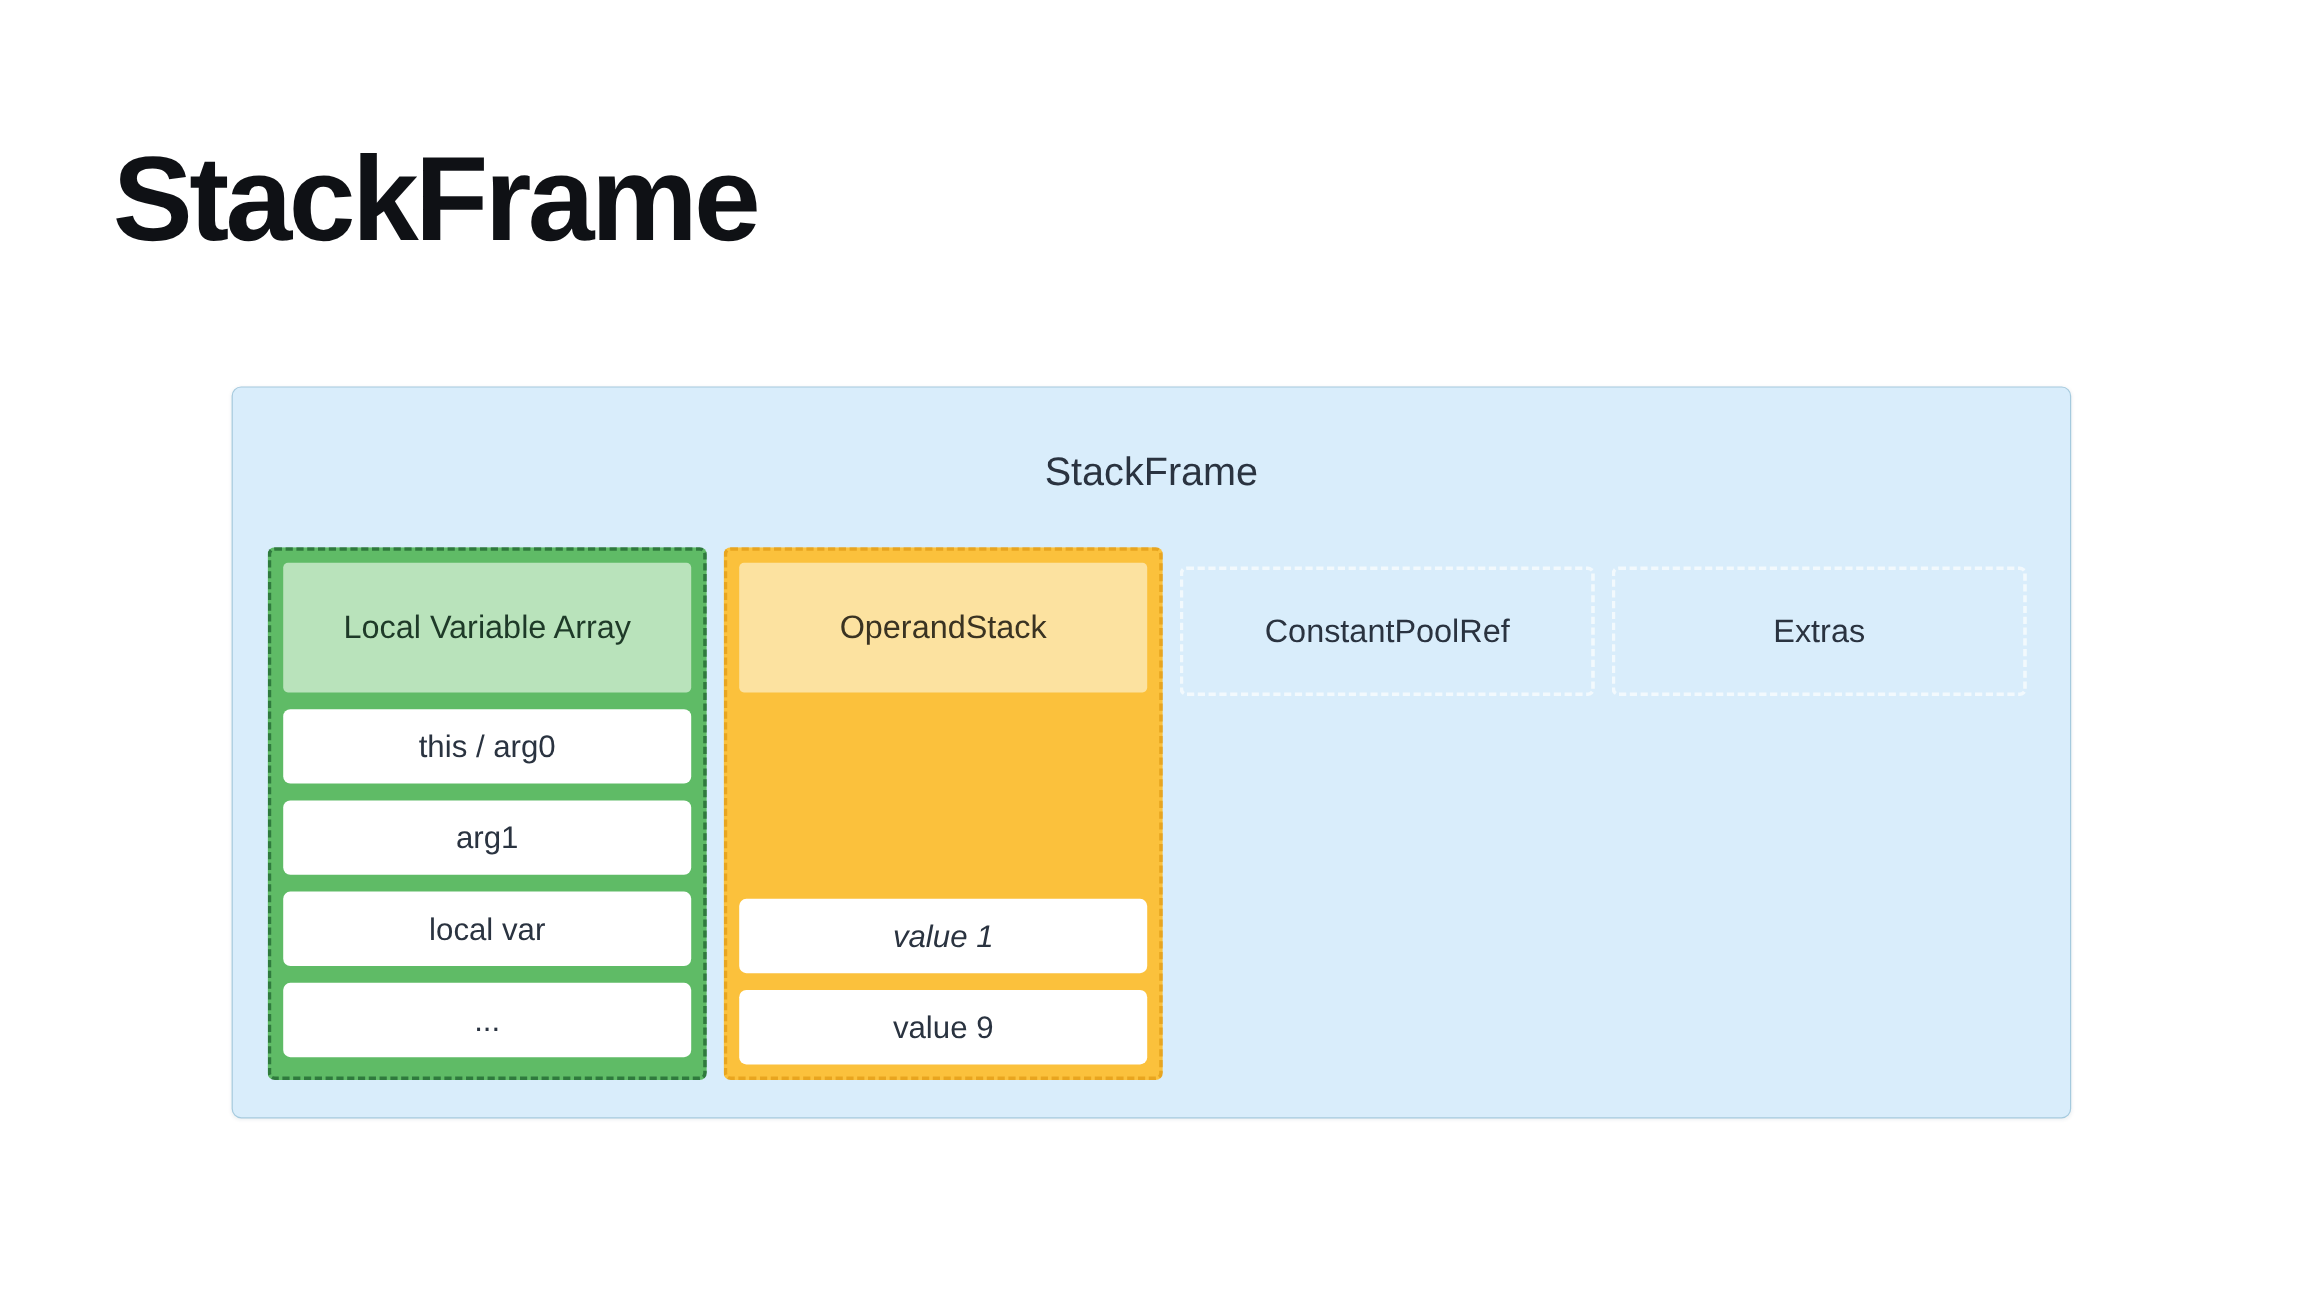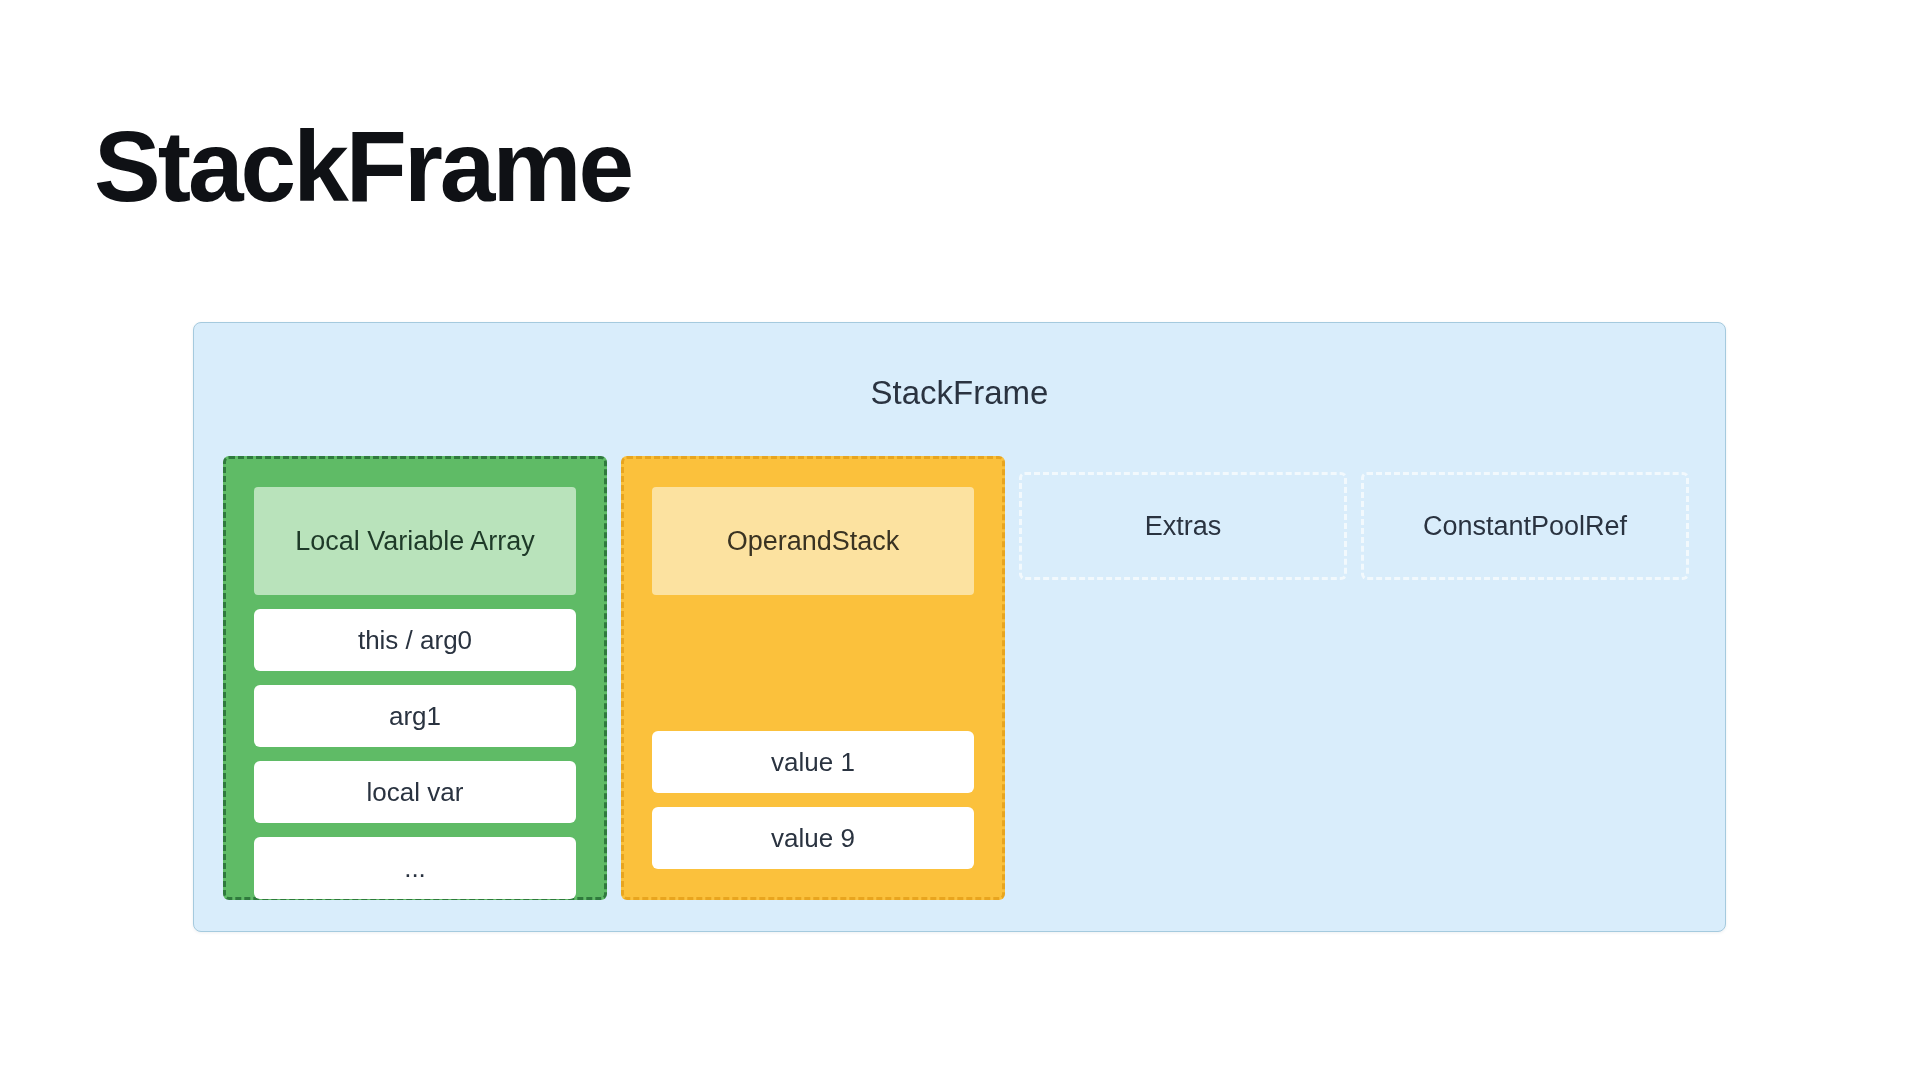--- a/index.html
+++ b/index.html
@@ -43,37 +43,37 @@
     margin-top:50px;text-align:center;
     font-size:33px;font-weight:500;color:var(--text);line-height:1.2;
   }
   .columns{
     position:absolute;left:29px;right:36px;top:133px;height:444px;
     display:flex;gap:14px;align-items:flex-start;
   }
   .col{
     flex:1 1 0;height:444px;
     border:3px dashed transparent;border-radius:6px;
-    padding:28px;display:flex;flex-direction:column;gap:14px;
+    padding:10px;display:flex;flex-direction:column;gap:14px;
   }
   .col.green{background:var(--green-fill);border-color:var(--green-border);}
   .col.amber{background:var(--amber-fill);border-color:var(--amber-border);}
   .col-header{
     flex:0 0 108px;border-radius:4px;
     display:flex;align-items:center;justify-content:center;
     font-size:27px;color:var(--text);
   }
   .col.green .col-header{background:var(--green-header);color:var(--green-header-text);}
   .col.amber .col-header{background:var(--amber-header);color:var(--amber-header-text);}
   .cell{
     flex:0 0 62px;background:var(--row-bg);border-radius:6px;
     display:flex;align-items:center;justify-content:center;
     font-size:26px;color:var(--text);
   }
-  .cell.push-down{margin-top:auto;}
+  .cell.push-down{margin-top:auto;font-style:italic;}
   .ghost{
     flex:1 1 0;height:108px;margin-top:16px;
     border:3px dashed var(--ghost-border);border-radius:6px;
     display:flex;align-items:center;justify-content:center;
     font-size:27px;color:var(--text);background:transparent;
   }
 </style>
 </head>
 <body>
 
@@ -93,21 +93,21 @@
       <div class="cell">...</div>
     </div>
 
     <div class="col amber">
       <div class="col-header">OperandStack</div>
       <div class="cell push-down">value 1</div>
       <div class="cell">value 9</div>
     </div>
 
     <div class="ghost">
-      <span>Extras</span>
+      <span>ConstantPoolRef</span>
     </div>
 
     <div class="ghost">
-      <span>ConstantPoolRef</span>
+      <span>Extras</span>
     </div>
 
   </div>
 </div>
 
 </body></html>

